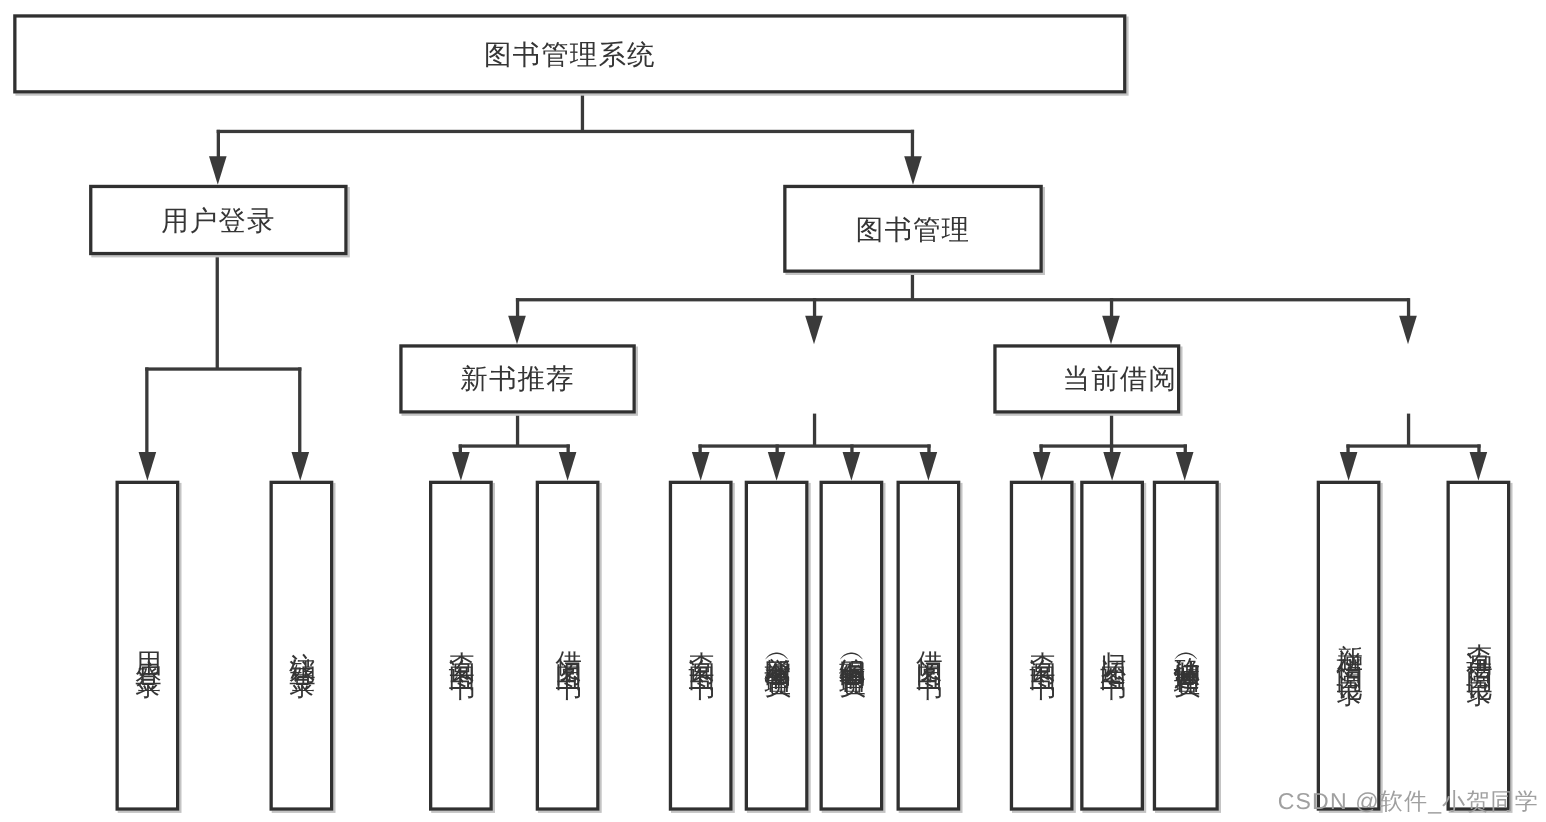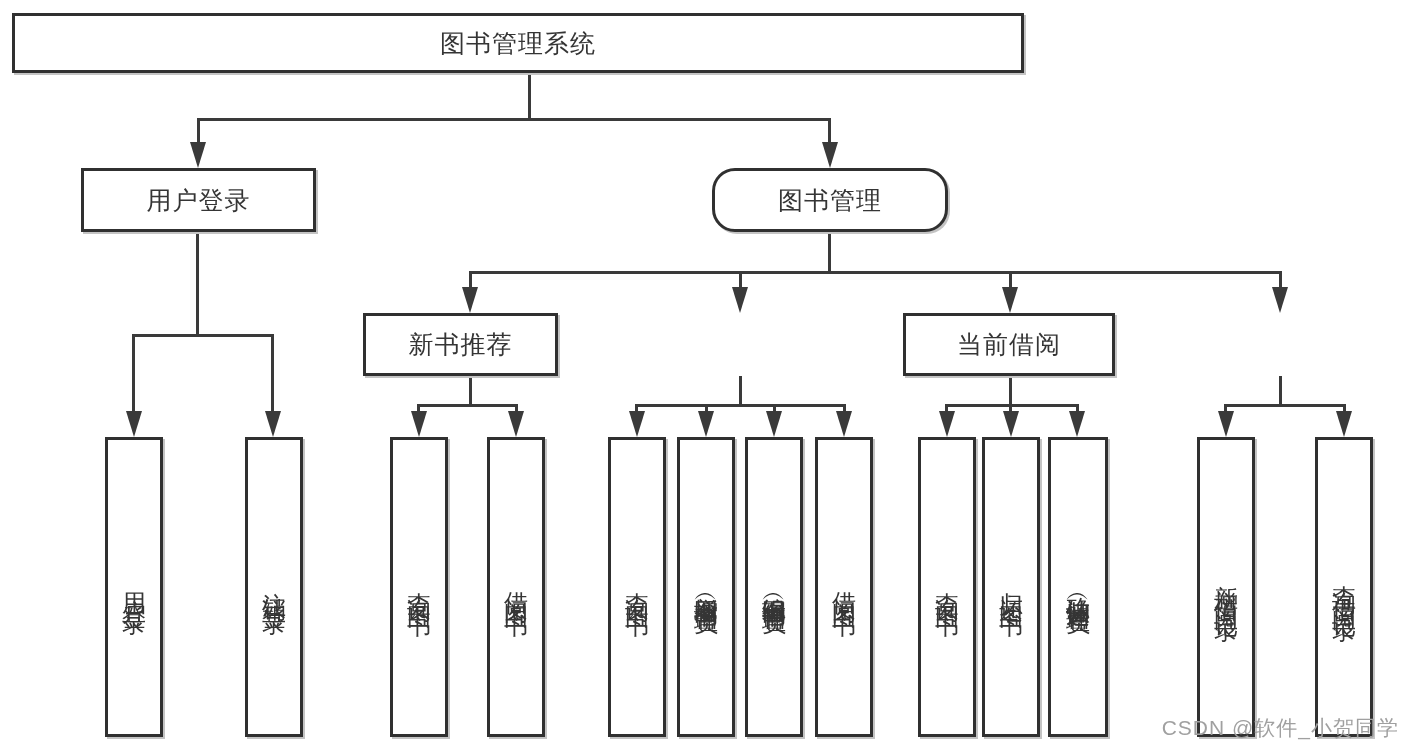--- a/index.html
+++ b/index.html
@@ -66,35 +66,35 @@
     letter-spacing:1px;
     color:var(--wm);
     z-index:5;
   }
 </style>
 </head>
 <body>
 
 <div class="canvas">
 
-  <div class="node" style="left:12px;top:13px;width:1012px;height:60px;">
+  <div class="node" style="left:12px;top:13px;width:1012px;height:72px;">
     <span>图书管理系统</span>
   </div>
 
   <div class="node" style="left:81px;top:168px;width:235px;height:64px;">
     <span>用户登录</span>
   </div>
-  <div class="node" style="left:712px;top:168px;width:236px;height:64px;border-radius:23px;">
+  <div class="node" style="left:712px;top:168px;width:236px;height:80px;">
     <span>图书管理</span>
   </div>
 
-  <div class="node" style="left:363px;top:313px;width:195px;height:63px;">
+  <div class="node" style="left:363px;top:313px;width:215px;height:63px;">
     <span>新书推荐</span>
   </div>
-  <div class="node" style="left:903px;top:313px;width:212px;height:63px;">
+  <div class="node" style="left:903px;top:313px;width:170px;height:63px;justify-content:flex-end;">
     <span>当前借阅</span>
   </div>
 
   <div class="vnode" style="left:105px;">
     <span class="vtext">用户登录</span>
   </div>
   <div class="vnode" style="left:245px;">
     <span class="vtext">注销登录</span>
   </div>
   <div class="vnode" style="left:390px;">

